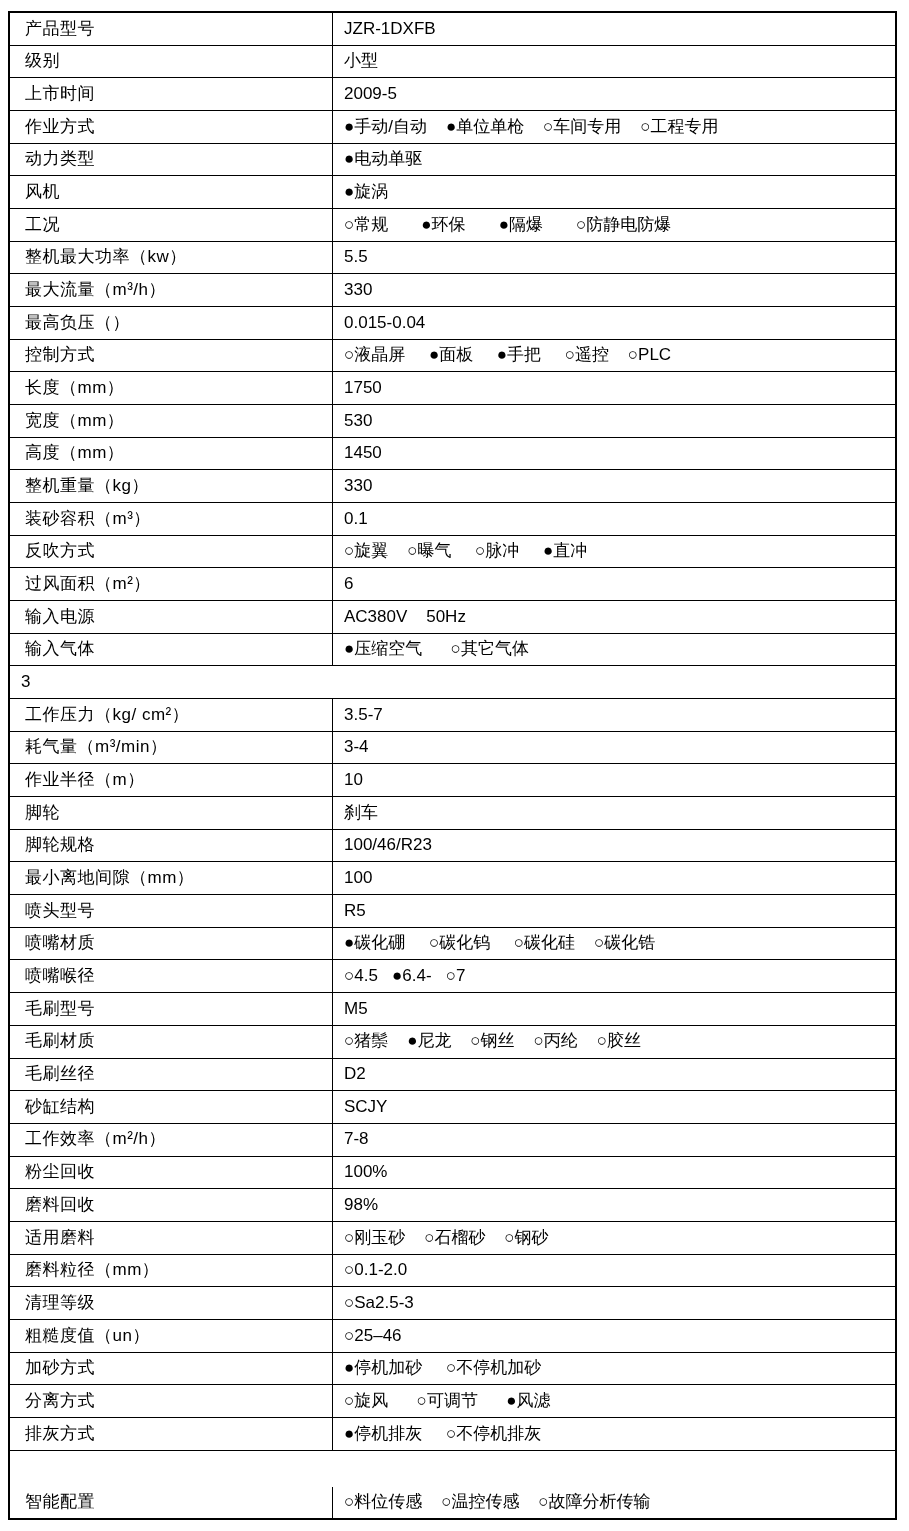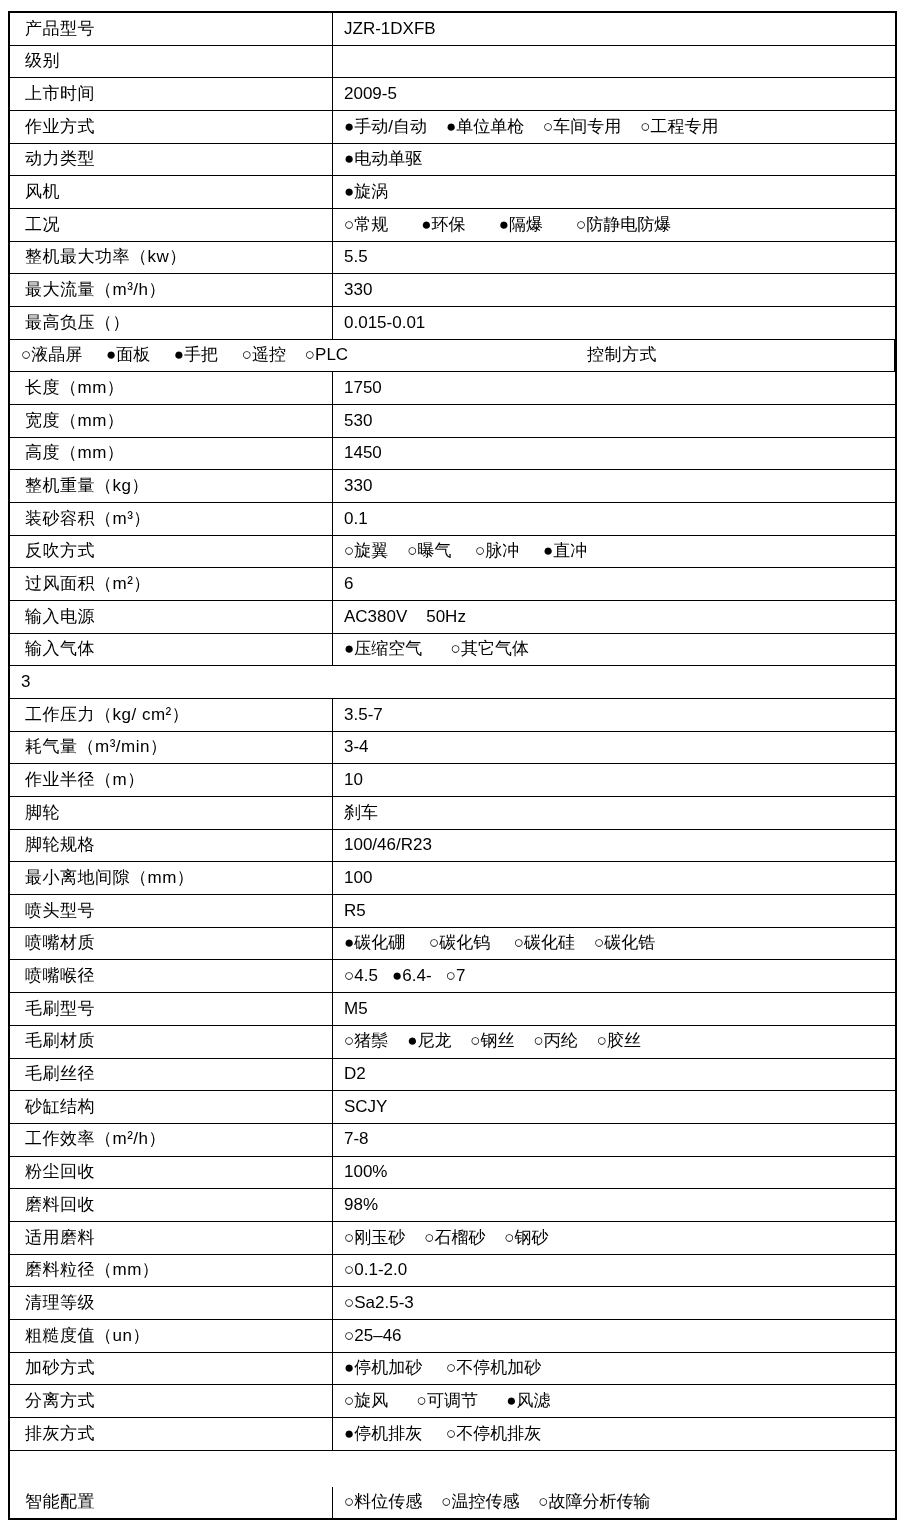--- a/index.html
+++ b/index.html
@@ -62,20 +62,21 @@
 <body>
 
 <div class="spec-table">
   <div class="spec-row">
     <div class="cell label-cell">产品型号</div>
     <div class="cell value-cell">JZR-1DXFB</div>
   </div>
 
   <div class="spec-row">
     <div class="cell label-cell">级别</div>
+    <div class="cell value-cell">小型</div>
   </div>
 
   <div class="spec-row">
     <div class="cell label-cell">上市时间</div>
     <div class="cell value-cell">2009-5</div>
   </div>
 
   <div class="spec-row">
     <div class="cell label-cell">作业方式</div>
     <div class="cell value-cell">●手动/自动    ●单位单枪    ○车间专用    ○工程专用</div>
@@ -101,26 +102,26 @@
     <div class="cell value-cell">5.5</div>
   </div>
 
   <div class="spec-row">
     <div class="cell label-cell">最大流量（m³/h）</div>
     <div class="cell value-cell">330</div>
   </div>
 
   <div class="spec-row">
     <div class="cell label-cell">最高负压（）</div>
-    <div class="cell value-cell">0.015-0.01</div>
-  </div>
-
-  <div class="spec-row">
+    <div class="cell value-cell">0.015-0.04</div>
+  </div>
+
+  <div class="spec-row">
+    <div class="cell label-cell">控制方式</div>
     <div class="cell value-cell">○液晶屏     ●面板     ●手把     ○遥控    ○PLC</div>
-    <div class="cell label-cell">控制方式</div>
   </div>
 
   <div class="spec-row">
     <div class="cell label-cell">长度（mm）</div>
     <div class="cell value-cell">1750</div>
   </div>
 
   <div class="spec-row">
     <div class="cell label-cell">宽度（mm）</div>
     <div class="cell value-cell">530</div>

